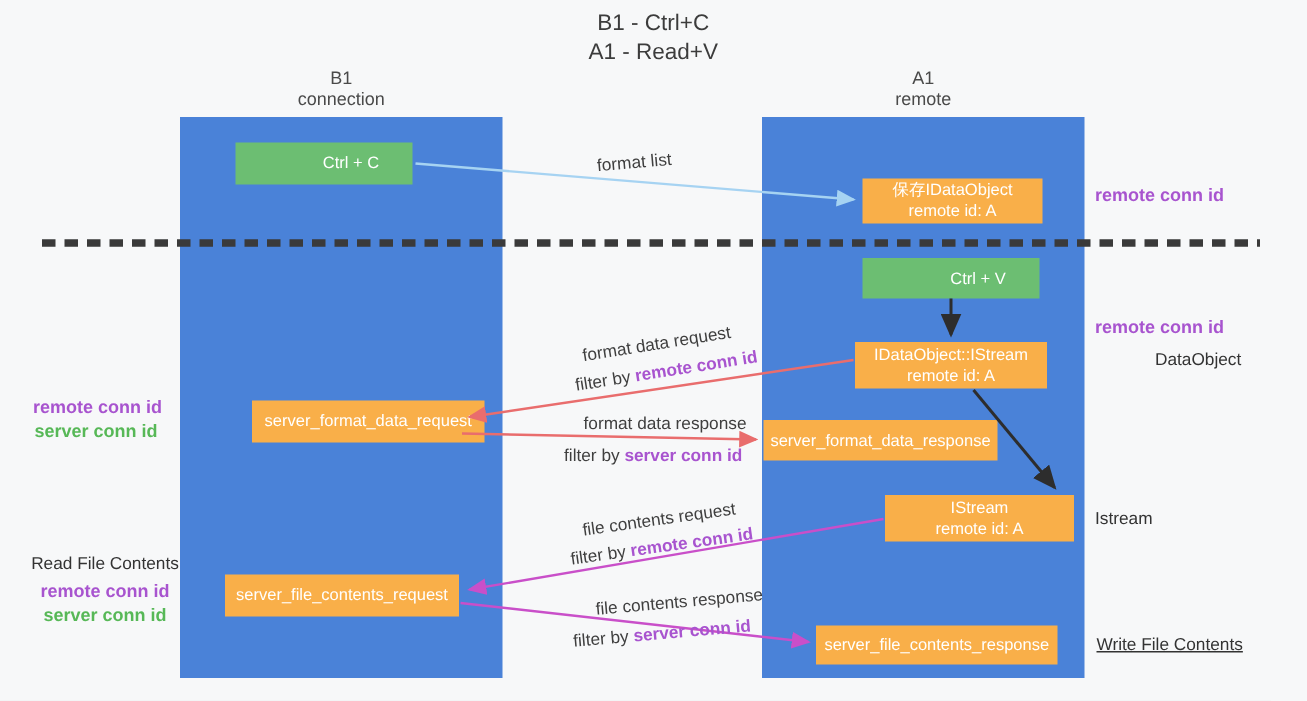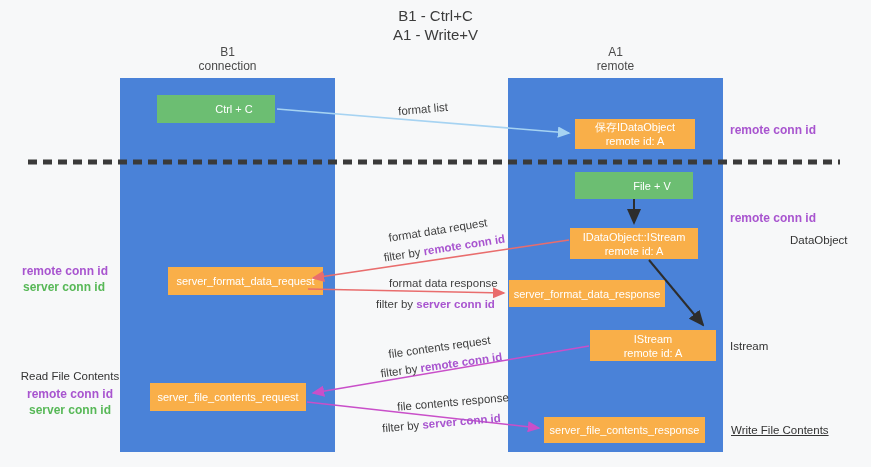--- a/index.html
+++ b/index.html
@@ -32,21 +32,21 @@
   .plain{font-size:11.5px;color:#333;white-space:nowrap;z-index:5;}
   .hl-purple{color:var(--label-purple);font-weight:bold;}
 </style>
 </head>
 <body>
 
 <div class="canvas">
 
   <div class="abs title">
     <div>B1 - Ctrl+C</div>
-    <div>A1 - Write+V</div>
+    <div>A1 - Read+V</div>
   </div>
 
   <div class="abs lane-header" style="left:120px;">
     <div>B1</div>
     <div>connection</div>
   </div>
   <div class="abs lane-header" style="left:508px;">
     <div>A1</div>
     <div>remote</div>
   </div>
@@ -55,21 +55,21 @@
   <div class="abs lane" style="left:508px;"></div>
 
   <div class="abs node green" style="left:157px;top:95px;width:118px;height:28px;">
     <span>Ctrl + C</span>
   </div>
   <div class="abs node orange" style="left:575px;top:119px;width:120px;height:30px;">
     <span>保存IDataObject</span>
     <span>remote id: A</span>
   </div>
   <div class="abs node green" style="left:575px;top:172px;width:118px;height:27px;">
-    <span>File + V</span>
+    <span>Ctrl + V</span>
   </div>
   <div class="abs node orange" style="left:570px;top:228px;width:128px;height:31px;">
     <span>IDataObject::IStream</span>
     <span>remote id: A</span>
   </div>
   <div class="abs node orange" style="left:168px;top:267px;width:155px;height:28px;">
     <span>server_format_data_request</span>
   </div>
   <div class="abs node orange" style="left:509px;top:280px;width:156px;height:27px;">
     <span>server_format_data_response</span>
@@ -119,21 +119,21 @@
   <div class="abs note" style="left:376px;top:298px;"><span>filter by </span><span class="hl-purple">server conn id</span></div>
 
   <div class="abs note" style="left:388px;top:341px;transform:rotate(-8deg);">file contents request</div>
   <div class="abs note" style="left:380px;top:359px;transform:rotate(-8deg);"><span>filter by </span><span class="hl-purple">remote conn id</span></div>
 
   <div class="abs note" style="left:397px;top:396px;transform:rotate(-5deg);">file contents response</div>
   <div class="abs note" style="left:382px;top:417px;transform:rotate(-5deg);"><span>filter by </span><span class="hl-purple">server conn id</span></div>
 
   <div class="abs conn-purple" style="left:730px;top:123px;">remote conn id</div>
   <div class="abs conn-purple" style="left:730px;top:211px;">remote conn id</div>
-  <div class="abs plain" style="left:750px;top:234px;padding-left:40px;">DataObject</div>
+  <div class="abs plain" style="left:730px;top:234px;padding-left:40px;">DataObject</div>
   <div class="abs plain" style="left:730px;top:340px;">Istream</div>
   <div class="abs plain" style="left:731px;top:424px;text-decoration:underline;">Write File Contents</div>
 
   <div class="abs" style="left:22px;top:263px;width:84px;text-align:center;line-height:16px;">
     <div class="conn-purple">remote conn id</div>
     <div class="conn-green">server conn id</div>
   </div>
   <div class="abs" style="left:18px;top:368px;width:104px;text-align:center;line-height:16px;">
     <div class="plain">Read File Contents</div>
     <div class="conn-purple" style="margin-top:2px;">remote conn id</div>

